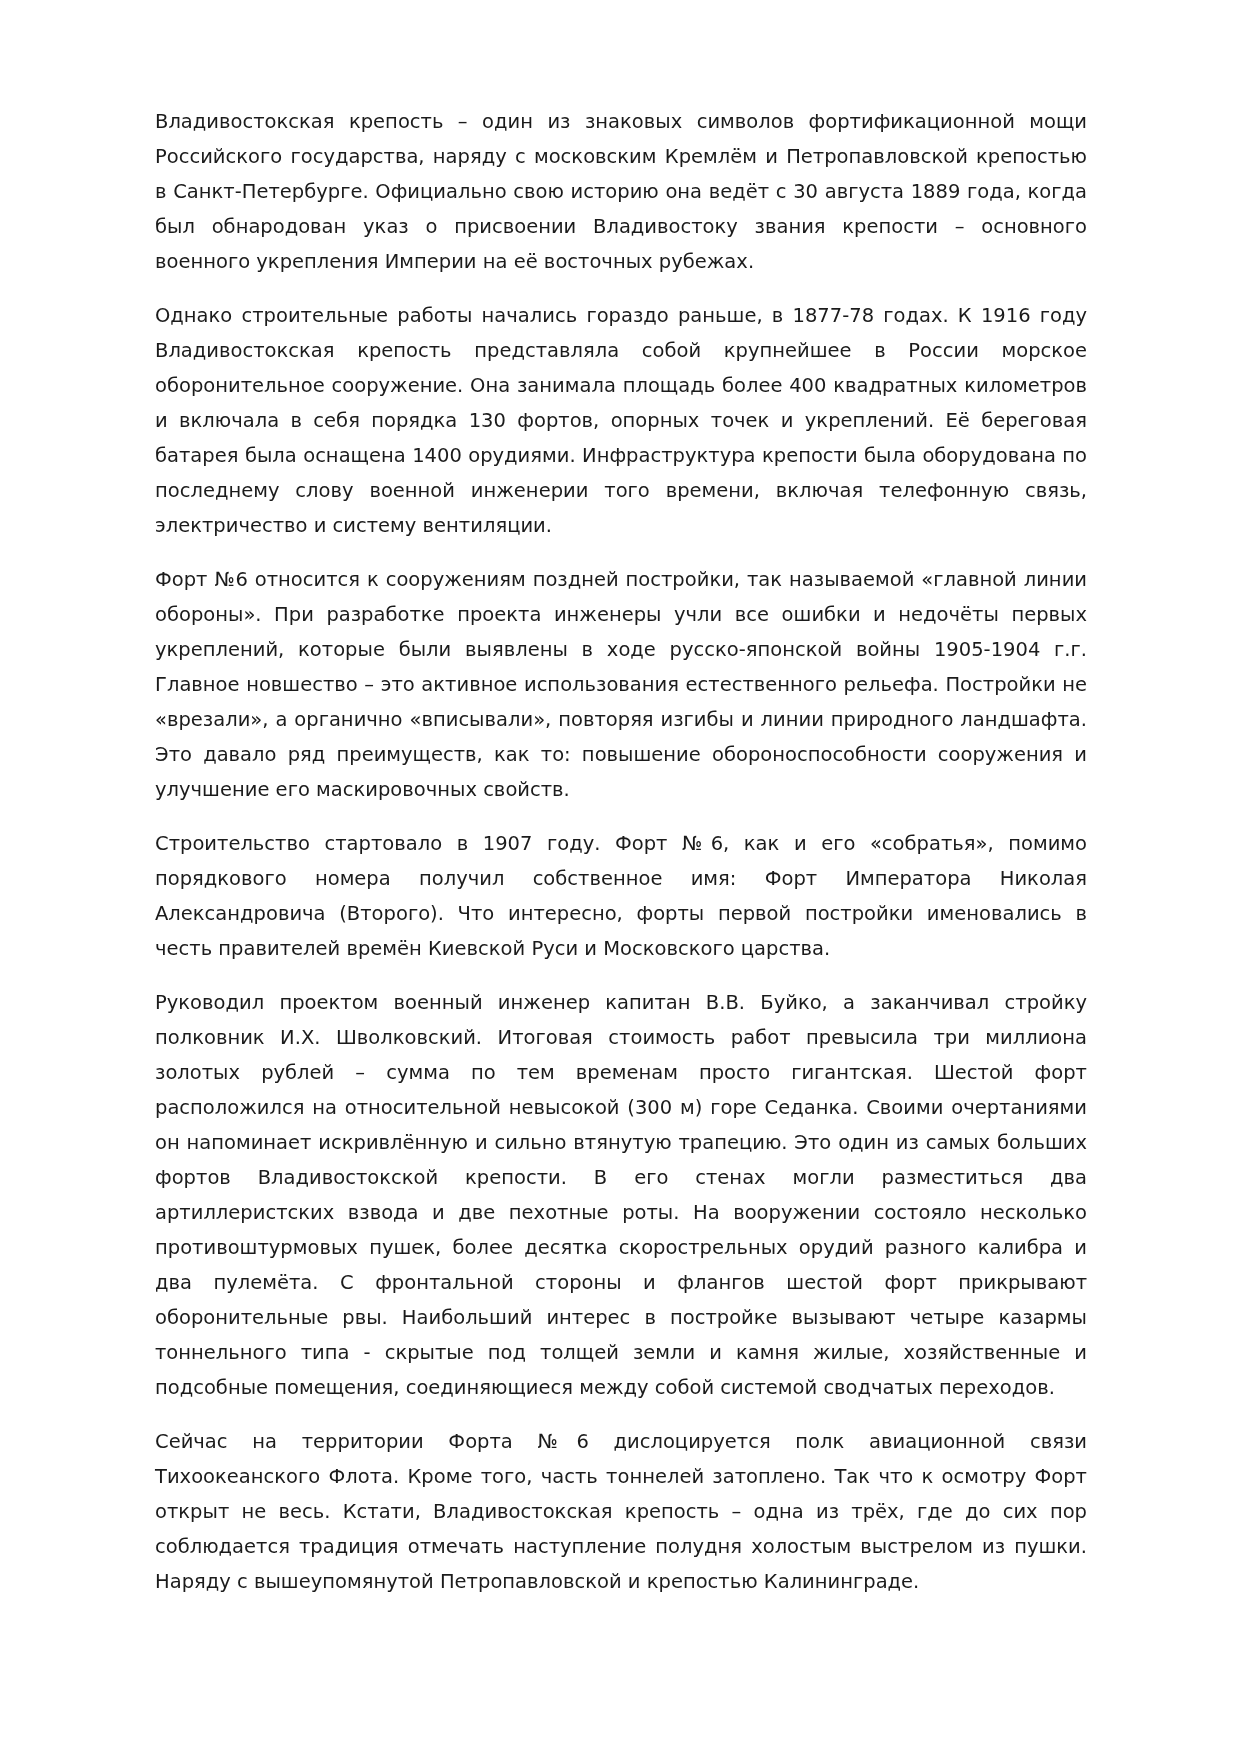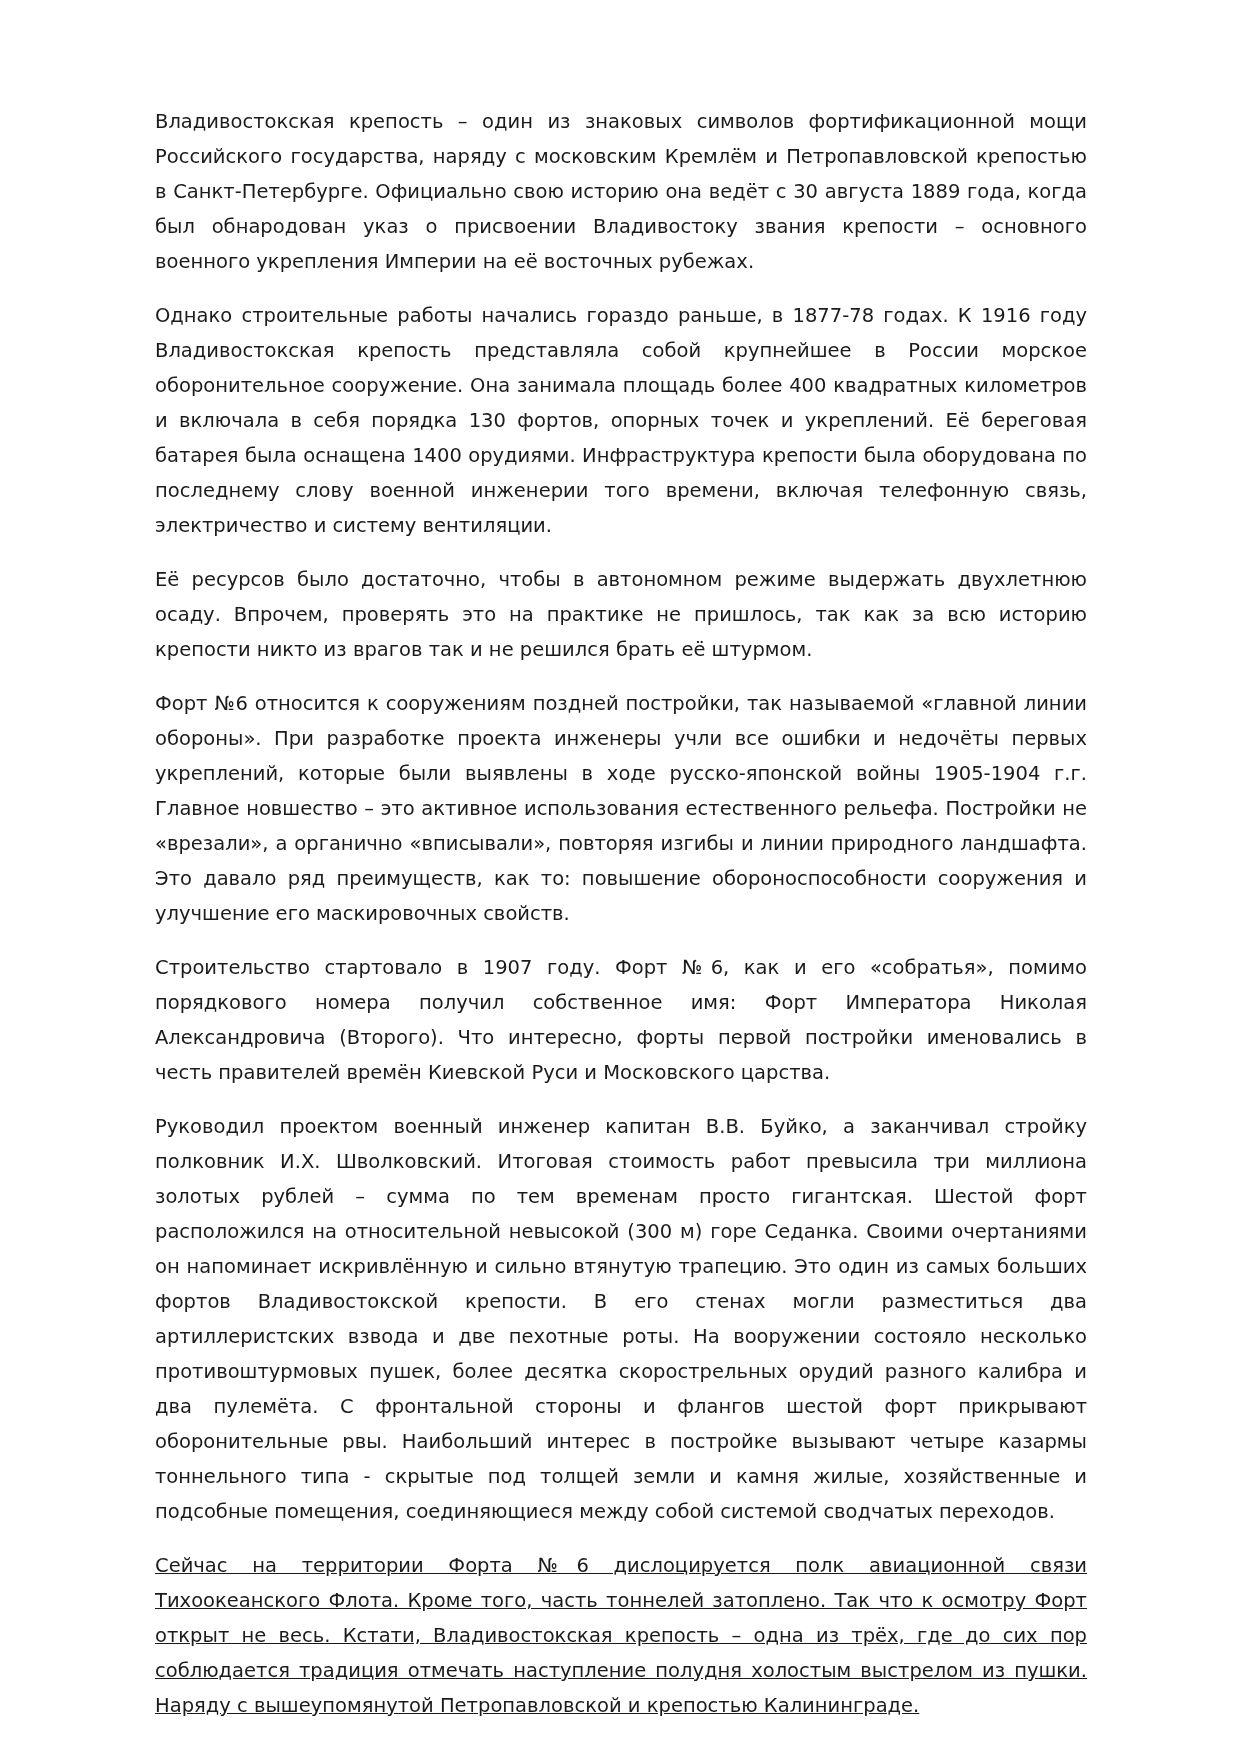--- a/index.html
+++ b/index.html
@@ -34,29 +34,27 @@
     text-align: justify;
     text-justify: inter-word;
     letter-spacing: 0.01px;
     word-spacing: 0px;
     color: #1b1b1b;
     hyphens: none;
     -webkit-hyphens: none;
   }
   .para:last-child {
     margin-bottom: 0;
-    text-decoration: underline;
   }
 </style>
 </head>
 <body>
 
 <div class="page">
   <div class="doc-body">
     <p class="para">Владивостокская крепость – один из знаковых символов фортификационной мощи Российского государства, наряду с московским Кремлём и Петропавловской крепостью в Санкт-Петербурге. Официально свою историю она ведёт с 30 августа 1889 года, когда был обнародован указ о присвоении Владивостоку звания крепости – основного военного укрепления Империи на её восточных рубежах.</p>
     <p class="para">Однако строительные работы начались гораздо раньше, в 1877-78 годах. К 1916 году Владивостокская крепость представляла собой крупнейшее в России морское оборонительное сооружение. Она занимала площадь более 400 квадратных километров и включала в себя порядка 130 фортов, опорных точек и укреплений. Её береговая батарея была оснащена 1400 орудиями. Инфраструктура крепости была оборудована по последнему слову военной инженерии того времени, включая телефонную связь, электричество и систему вентиляции.</p>
-    <p class="para">Её ресурсов было достаточно, чтобы в автономном режиме выдержать двухлетнюю осаду. Впрочем, проверять это на практике не пришлось, так как за всю историю крепости никто из врагов так и не решился брать её штурмом.</p>
     <p class="para">Форт №6 относится к сооружениям поздней постройки, так называемой «главной линии обороны». При разработке проекта инженеры учли все ошибки и недочёты первых укреплений, которые были выявлены в ходе русско-японской войны 1905-1904 г.г. Главное новшество – это активное использования естественного рельефа. Постройки не «врезали», а органично «вписывали», повторяя изгибы и линии природного ландшафта. Это давало ряд преимуществ, как то: повышение обороноспособности сооружения и улучшение его маскировочных свойств.</p>
     <p class="para">Строительство стартовало в 1907 году. Форт №6, как и его «собратья», помимо порядкового номера получил собственное имя: Форт Императора Николая Александровича (Второго). Что интересно, форты первой постройки именовались в честь правителей времён Киевской Руси и Московского царства.</p>
     <p class="para">Руководил проектом военный инженер капитан В.В. Буйко, а заканчивал стройку полковник И.Х. Шволковский. Итоговая стоимость работ превысила три миллиона золотых рублей – сумма по тем временам просто гигантская. Шестой форт расположился на относительной невысокой (300 м) горе Седанка. Своими очертаниями он напоминает искривлённую и сильно втянутую трапецию. Это один из самых больших фортов Владивостокской крепости. В его стенах могли разместиться два артиллеристских взвода и две пехотные роты. На вооружении состояло несколько противоштурмовых пушек, более десятка скорострельных орудий разного калибра и два пулемёта. С фронтальной стороны и флангов шестой форт прикрывают оборонительные рвы. Наибольший интерес в постройке вызывают четыре казармы тоннельного типа - скрытые под толщей земли и камня жилые, хозяйственные и подсобные помещения, соединяющиеся между собой системой сводчатых переходов.</p>
     <p class="para">Сейчас на территории Форта №6 дислоцируется полк авиационной связи Тихоокеанского Флота. Кроме того, часть тоннелей затоплено. Так что к осмотру Форт открыт не весь. Кстати, Владивостокская крепость – одна из трёх, где до сих пор соблюдается традиция отмечать наступление полудня холостым выстрелом из пушки. Наряду с вышеупомянутой Петропавловской и крепостью Калининграде.</p>
   </div>
 </div>
 
 </body></html>

